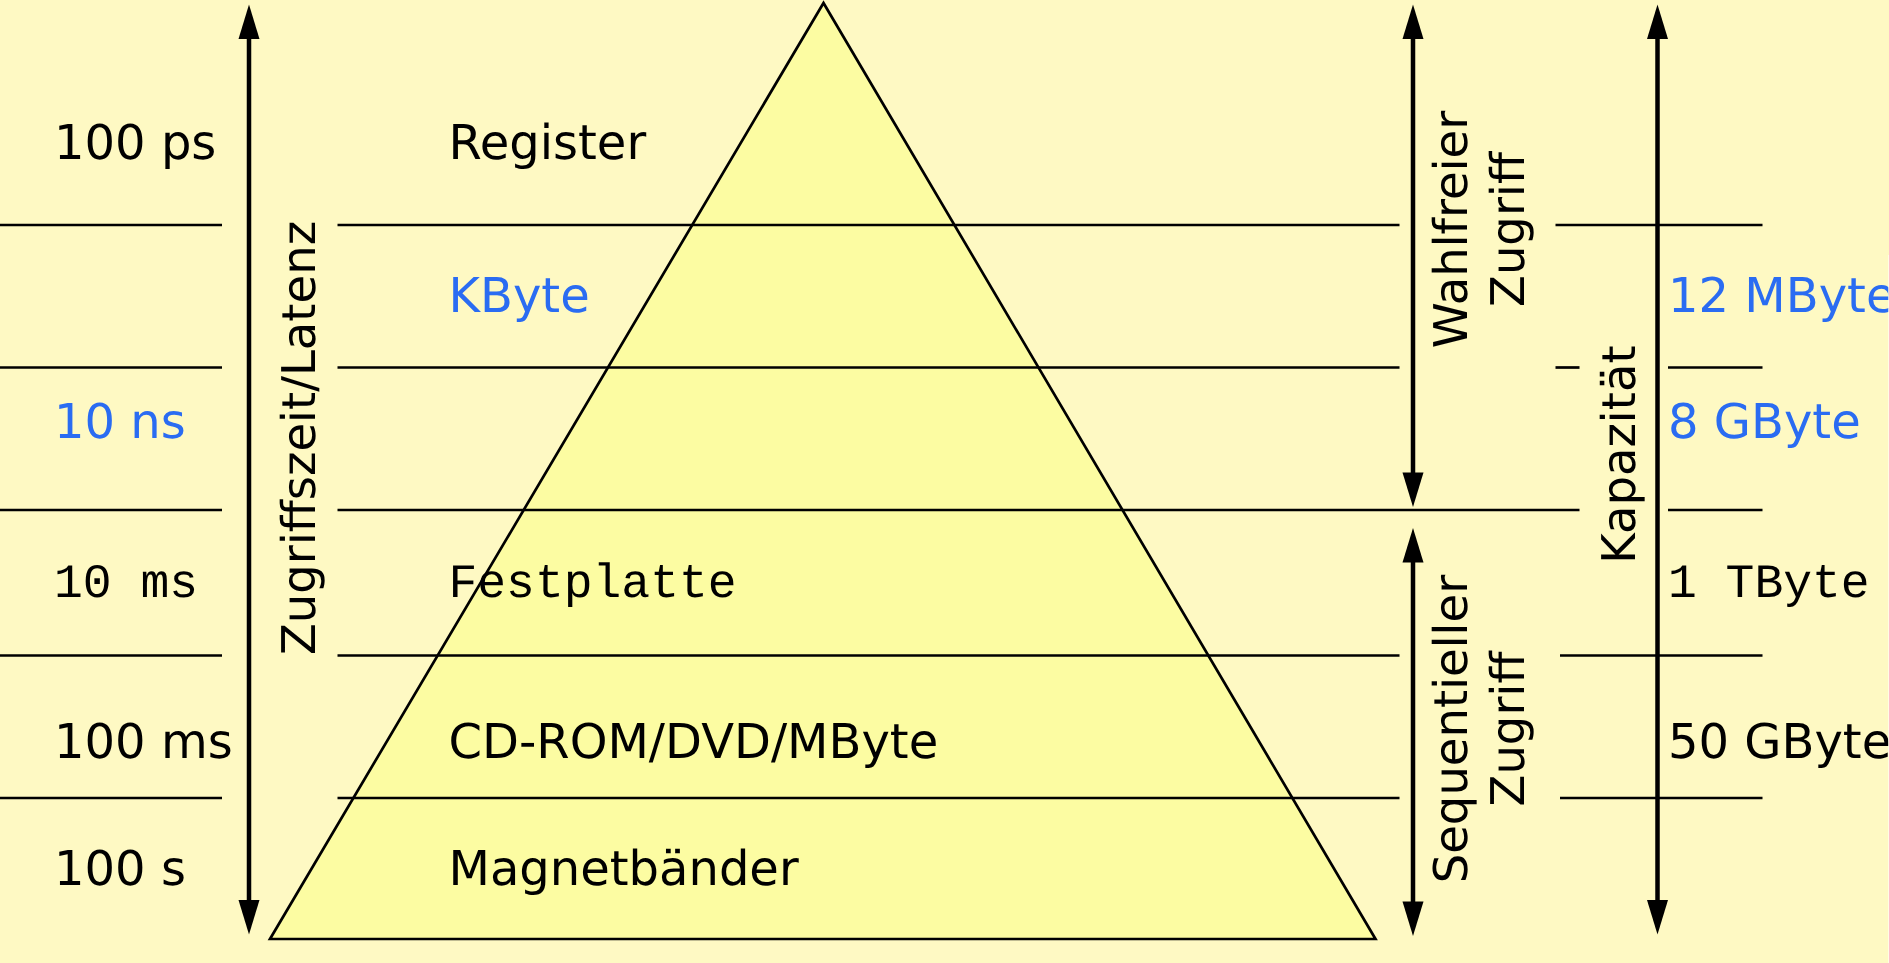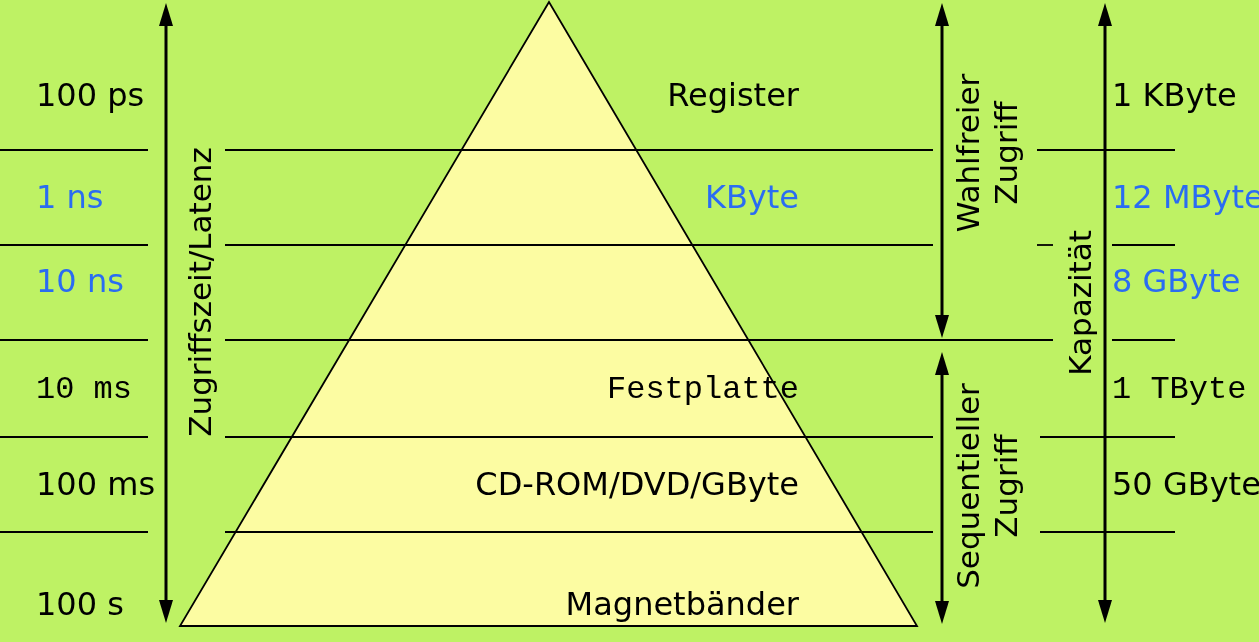--- a/index.html
+++ b/index.html
@@ -1,46 +1,46 @@
 <!DOCTYPE html>
 <html style="--pyramid-fill: #fcfca2; --highlight-blue: #2a6cf2; --ink: #000000;"><head>
 <meta charset="utf-8">
 <style>
   html,body{margin:0;padding:0;background:#ffffff;}
   .canvas{
     position:relative;
     width:1259px;height:642px;
-    background:#bef264;
+    background:#fef9c3;
     font-family:"DejaVu Sans", sans-serif;
     color:#000;
     overflow:hidden;
   }
   .diagram-svg{position:absolute;left:0;top:0;}
   .label{
     position:absolute;
     height:42px;line-height:42px;
     font-size:32px;
     white-space:nowrap;
   }
   .time-label{left:36px;width:150px;text-align:left;}
-  .level-label{left:299px;width:500px;text-align:right;}
+  .level-label{left:299px;width:500px;text-align:left;}
   .cap-label{left:1112px;width:147px;text-align:left;}
   .blue{color:var(--highlight-blue,#2a6cf2);}
   .rot{
     position:absolute;
     transform:translate(-50%,-50%) rotate(-90deg);
     transform-origin:center center;
     font-size:31px;
     white-space:nowrap;
     text-align:center;
     line-height:38px;
   }
   
   .row0{top:74px;}  .row1{top:176px;} .row2{top:260px;}
-  .row3{top:369px;font-family:Liberation Mono, monospace;} .row4{top:463px;} .row5{top:583px;}
+  .row3{top:369px;font-family:Liberation Mono, monospace;} .row4{top:473px;} .row5{top:558px;}
   .latency-rot{left:200px;top:292px;}
   .capacity-rot{left:1080px;top:303px;}
   .random-rot{left:987px;top:153px;}
   .sequential-rot{left:987px;top:486px;}
   svg line, svg polygon{shape-rendering:geometricPrecision;}
 </style>
 </head>
 <body>
 
 <div class="canvas">
@@ -92,33 +92,31 @@
     </g>
 
     <g fill="#000" stroke="#000">
       <line x1="1105" y1="20" x2="1105" y2="606" stroke-width="3"></line>
       <polygon points="1105,3 1098,26 1112,26" stroke="none"></polygon>
       <polygon points="1105,623 1098,600 1112,600" stroke="none"></polygon>
     </g>
   </svg>
 
   <div class="label time-label row0">100 ps</div>
-  <div class="label time-label row1 blue">1 ns</div>
   <div class="label time-label row2 blue">10 ns</div>
   <div class="label time-label row3">10 ms</div>
   <div class="label time-label row4">100 ms</div>
   <div class="label time-label row5">100 s</div>
 
   <div class="label level-label row0">Register</div>
   <div class="label level-label row1 blue">KByte</div>
   <div class="label level-label row3">Festplatte</div>
-  <div class="label level-label row4">CD-ROM/DVD/GByte</div>
+  <div class="label level-label row4">CD-ROM/DVD/MByte</div>
   <div class="label level-label row5">Magnetbänder</div>
 
-  <div class="label cap-label row0">1 KByte</div>
   <div class="label cap-label row1 blue">12 MByte</div>
   <div class="label cap-label row2 blue">8 GByte</div>
   <div class="label cap-label row3">1 TByte</div>
   <div class="label cap-label row4">50 GByte</div>
 
   <div class="rot latency-rot">Zugriffszeit/Latenz</div>
   <div class="rot capacity-rot">Kapazität</div>
   <div class="rot random-rot">
     <div>Wahlfreier</div>
     <div>Zugriff</div>

